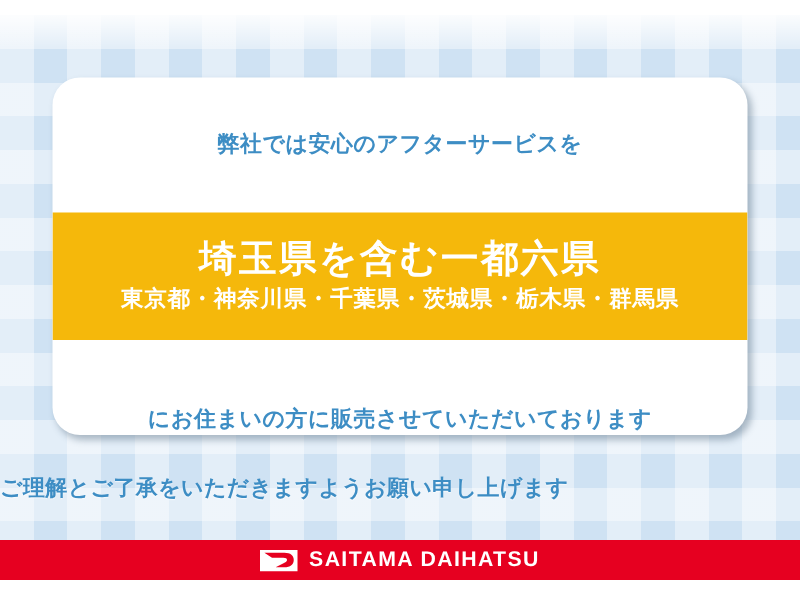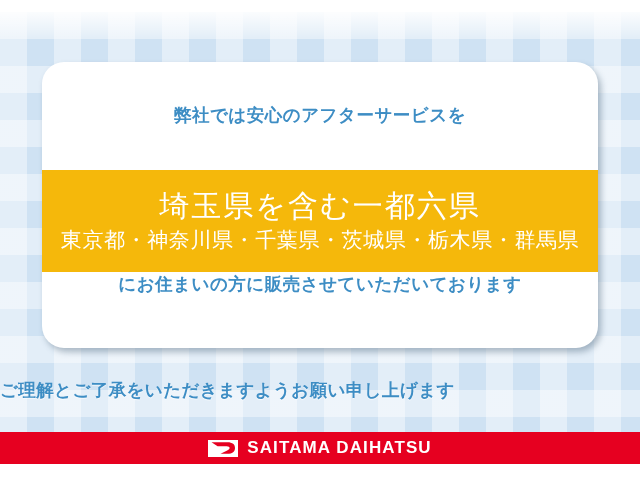--- a/index.html
+++ b/index.html
@@ -102,38 +102,38 @@
     background: #f5b80b;
     display: flex;
     flex-direction: column;
     align-items: center;
     justify-content: center;
     gap: 2px;
   }
   .band-heading {
     color: #ffffff;
     font-size: 30px;
-    font-weight: normal;
+    font-weight: bold;
     letter-spacing: 2px;
     white-space: nowrap;
     line-height: 1.2;
   }
   .band-sub {
     color: #ffffff;
-    font-size: 21px;
-    font-weight: normal;
+    font-size: 18px;
+    font-weight: bold;
     letter-spacing: 0.6px;
     white-space: nowrap;
     line-height: 1.3;
   }
 
   .card-bottom {
     height: 76px;
     display: flex;
-    align-items: flex-start;
+    align-items: flex-end;
     justify-content: center;
   }
 
   
   .caption {
     position: absolute;
     left: 0;
     top: 378px;
     width: 640px;
     color: #3d8dc4;

